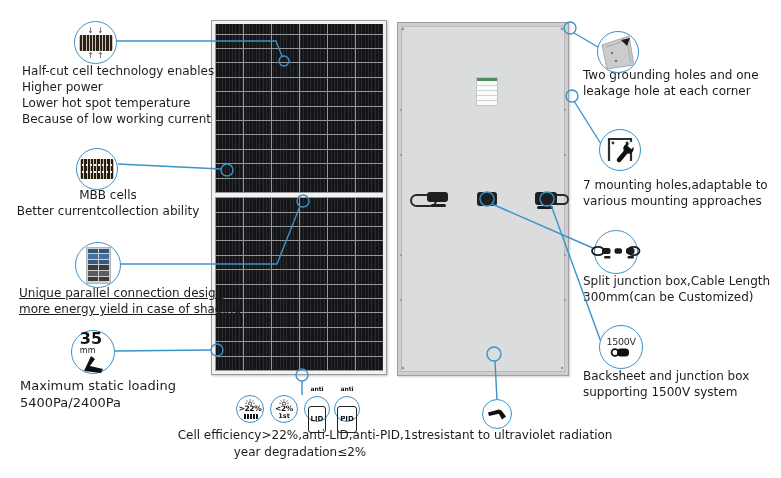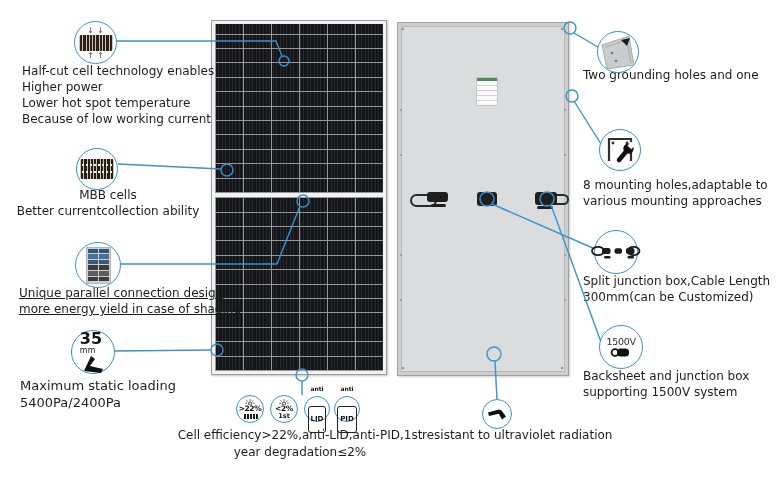--- a/index.html
+++ b/index.html
@@ -272,23 +272,24 @@
   <div class="txt" id="t-parallel">
     <div>Unique parallel connection design</div>
     <div>more energy yield in case of shading</div>
   </div>
   <div class="txt" id="t-loading">
     <div>Maximum static loading</div>
     <div>5400Pa/2400Pa</div>
   </div>
   <div class="txt" id="t-grounding">
     <div>Two grounding holes and one</div>
+    <div>leakage hole at each corner</div>
   </div>
   <div class="txt" id="t-mounting">
-    <div>8 mounting holes,adaptable to</div>
+    <div>7 mounting holes,adaptable to</div>
     <div>various mounting approaches</div>
   </div>
   <div class="txt" id="t-junction">
     <div>Split junction box,Cable Length</div>
     <div>300mm(can be Customized)</div>
   </div>
   <div class="txt" id="t-voltage">
     <div>Backsheet and junction box</div>
     <div>supporting 1500V system</div>
   </div>

